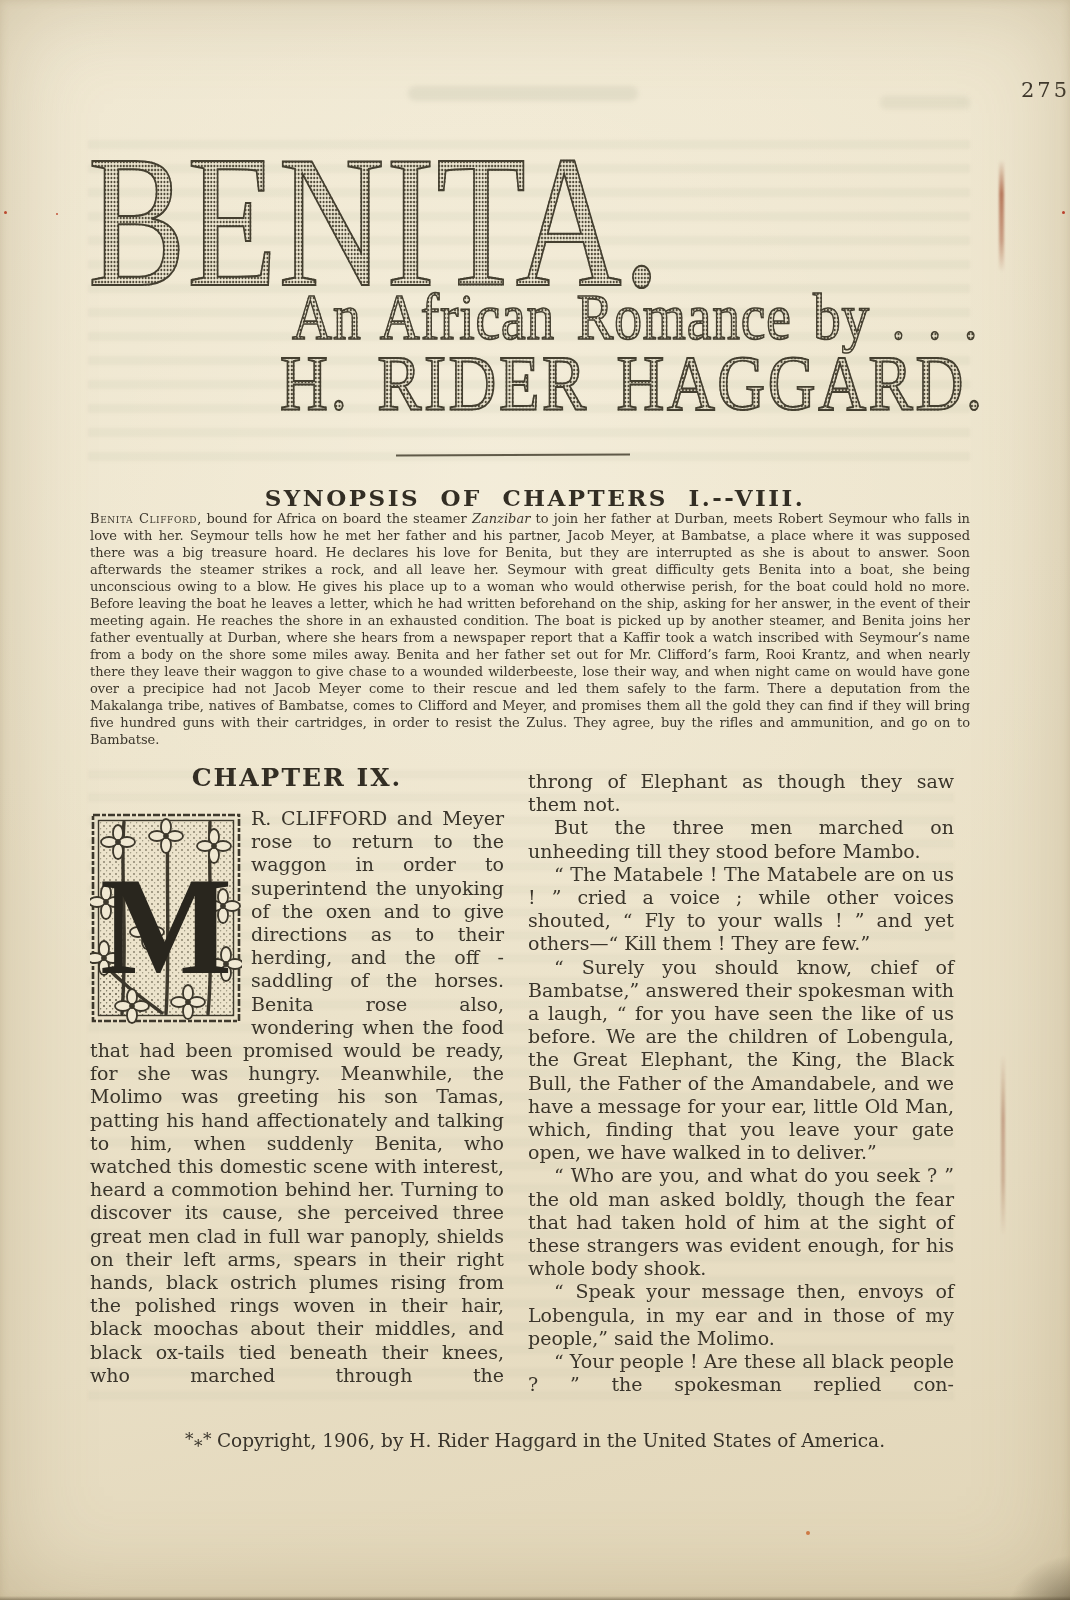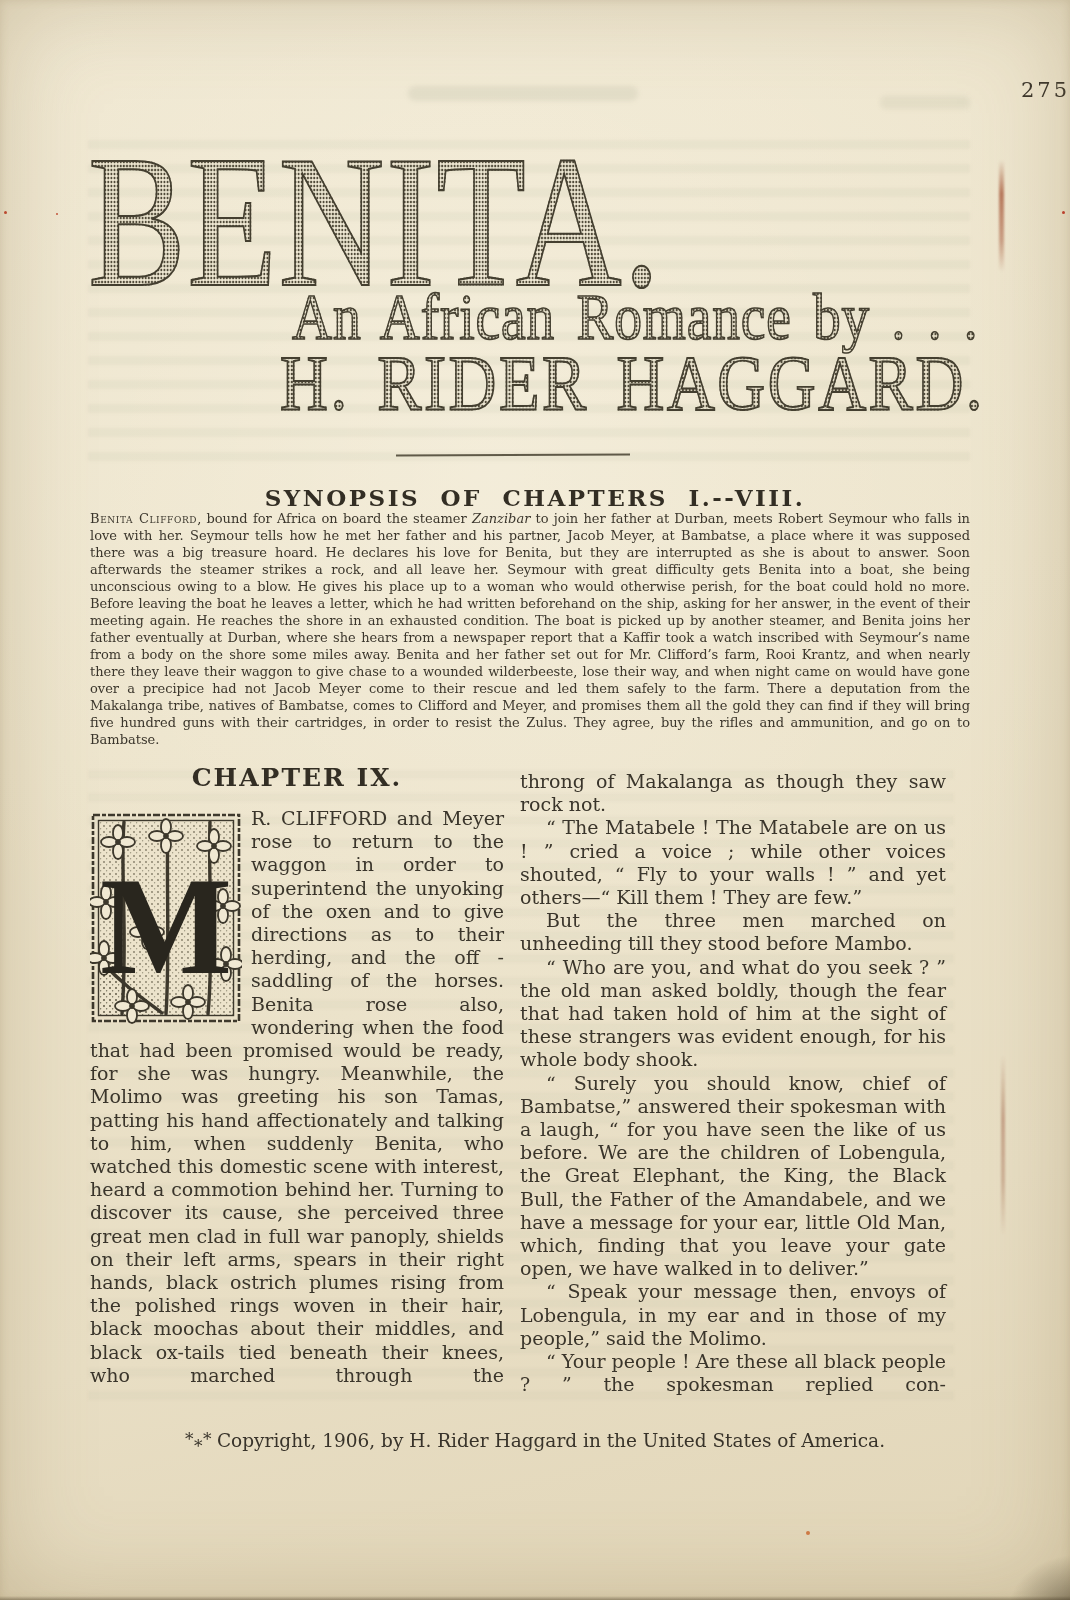--- a/index.html
+++ b/index.html
@@ -56,21 +56,21 @@
     transform:scaleX(0.84);-webkit-text-stroke:1.6px #443f30;}
   .author-line{left:280px;top:344px;font-size:78px;letter-spacing:3px;word-spacing:10px;
     transform:scaleX(0.85);-webkit-text-stroke:1.9px #443f30;}
   .title-rule{position:absolute;left:396px;top:454px;width:234px;height:2px;background:#474130;
     opacity:0.85;transform:rotate(-0.2deg);}
   .synopsis-heading{position:absolute;left:0;top:484px;width:100%;text-align:center;
     font-size:23px;letter-spacing:2.5px;word-spacing:10px;color:#332e24;font-weight:bold;}
   .synopsis{position:absolute;left:90px;top:497px;width:880px;
     font-size:13px;line-height:17px;text-align:justify;color:#3b362c;word-spacing:0.5px;}
   .sc{font-variant:small-caps;letter-spacing:0.6px;}
-  .columns{position:absolute;left:90px;top:763px;width:864px;display:flex;gap:16px;}
+  .columns{position:absolute;left:90px;top:763px;width:864px;display:flex;gap:24px;}
   .col-left{width:414px;}
   .col-right{width:426px;padding-top:7px;}
   .chapter-heading{text-align:center;font-size:25px;letter-spacing:2px;color:#332e24;margin:0;}
   .chapter-subheading{text-align:center;font-size:17px;letter-spacing:1.8px;color:#332e24;
     margin:14px 0 0 0;}
   .body-par{font-size:19px;line-height:23.2px;text-align:justify;margin:0;color:#3a352b;}
   .col-left .body-par{margin-top:15px;text-align-last:justify;}
   .col-right .body-par + .body-par{text-indent:26px;}
   .col-right .cont{text-align-last:justify;}
   .dropcap{float:left;width:152px;height:212px;margin:5px 9px 2px 0;}
@@ -208,25 +208,25 @@
                   <ellipse cx="9" cy="0" rx="8" ry="5"></ellipse>
                   <circle cx="0" cy="0" r="2" fill="#3d382c"></circle>
                 </g>
             </g>
             <text x="76" y="161" text-anchor="middle" font-size="140" font-family="Liberation Serif, DejaVu Serif, serif" font-weight="bold" fill="#29261e">M</text>
           </svg><span>R. CLIFFORD and Meyer rose to return to the waggon in order to superintend the unyoking of the oxen and to give directions as to their herding, and the off - saddling of the horses. Benita rose also, wondering when the food that had been promised would be ready, for she was hungry. Meanwhile, the Molimo was greeting his son Tamas, patting his hand affectionately and talking to him, when suddenly Benita, who watched this domestic scene with interest, heard a commotion behind her. Turning to discover its cause, she perceived three great men clad in full war panoply, shields on their left arms, spears in their right hands, black ostrich plumes rising from the polished rings woven in their hair, black moochas about their middles, and black ox-tails tied beneath their knees, who marched through the</span>
         </p>
       </div>
 
       <div class="col-right">
-        <p class="body-par">throng of Makalanga as though they saw rock not.</p>
+        <p class="body-par">throng of Elephant as though they saw them not.</p>
+        <p class="body-par">But the three men marched on unheeding till they stood before Mambo.</p>
         <p class="body-par">“ The Matabele !  The Matabele are on us ! ” cried a voice ; while other voices shouted, “ Fly to your walls ! ” and yet others—“ Kill them !  They are few.”</p>
-        <p class="body-par">But the three men marched on unheeding till they stood before Mambo.</p>
+        <p class="body-par">“ Surely you should know, chief of Bambatse,” answered their spokesman with a laugh, “ for you have seen the like of us before.  We are the children of Lobengula, the Great Elephant, the King, the Black Bull, the Father of the Amandabele, and we have a message for your ear, little Old Man, which, finding that you leave your gate open, we have walked in to deliver.”</p>
         <p class="body-par">“ Who are you, and what do you seek ? ” the old man asked boldly, though the fear that had taken hold of him at the sight of these strangers was evident enough, for his whole body shook.</p>
-        <p class="body-par">“ Surely you should know, chief of Bambatse,” answered their spokesman with a laugh, “ for you have seen the like of us before.  We are the children of Lobengula, the Great Elephant, the King, the Black Bull, the Father of the Amandabele, and we have a message for your ear, little Old Man, which, finding that you leave your gate open, we have walked in to deliver.”</p>
         <p class="body-par">“ Speak your message then, envoys of Lobengula, in my ear and in those of my people,” said the Molimo.</p>
         <p class="body-par cont">“ Your people !  Are these all black people ? ” the spokesman replied con-</p>
       </div>
 
     </div>
 
     <div class="footer">
       <span class="asterism"><span class="a1">*</span><span class="a2">*</span><span class="a3">*</span></span><span>Copyright, 1906, by H. Rider Haggard in the United States of America.</span>
     </div>
 

